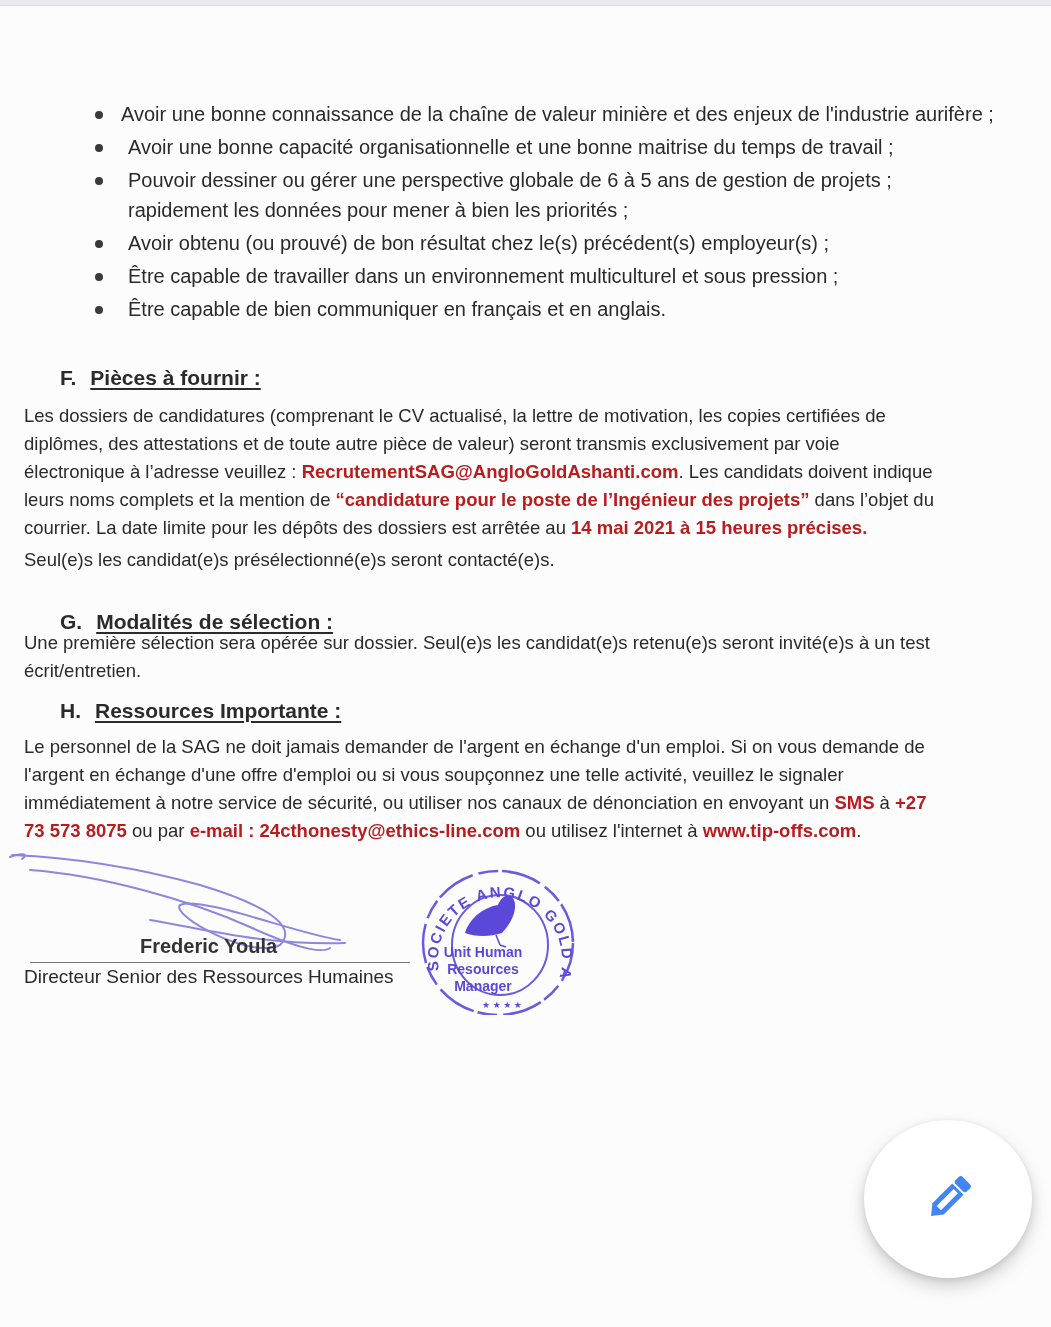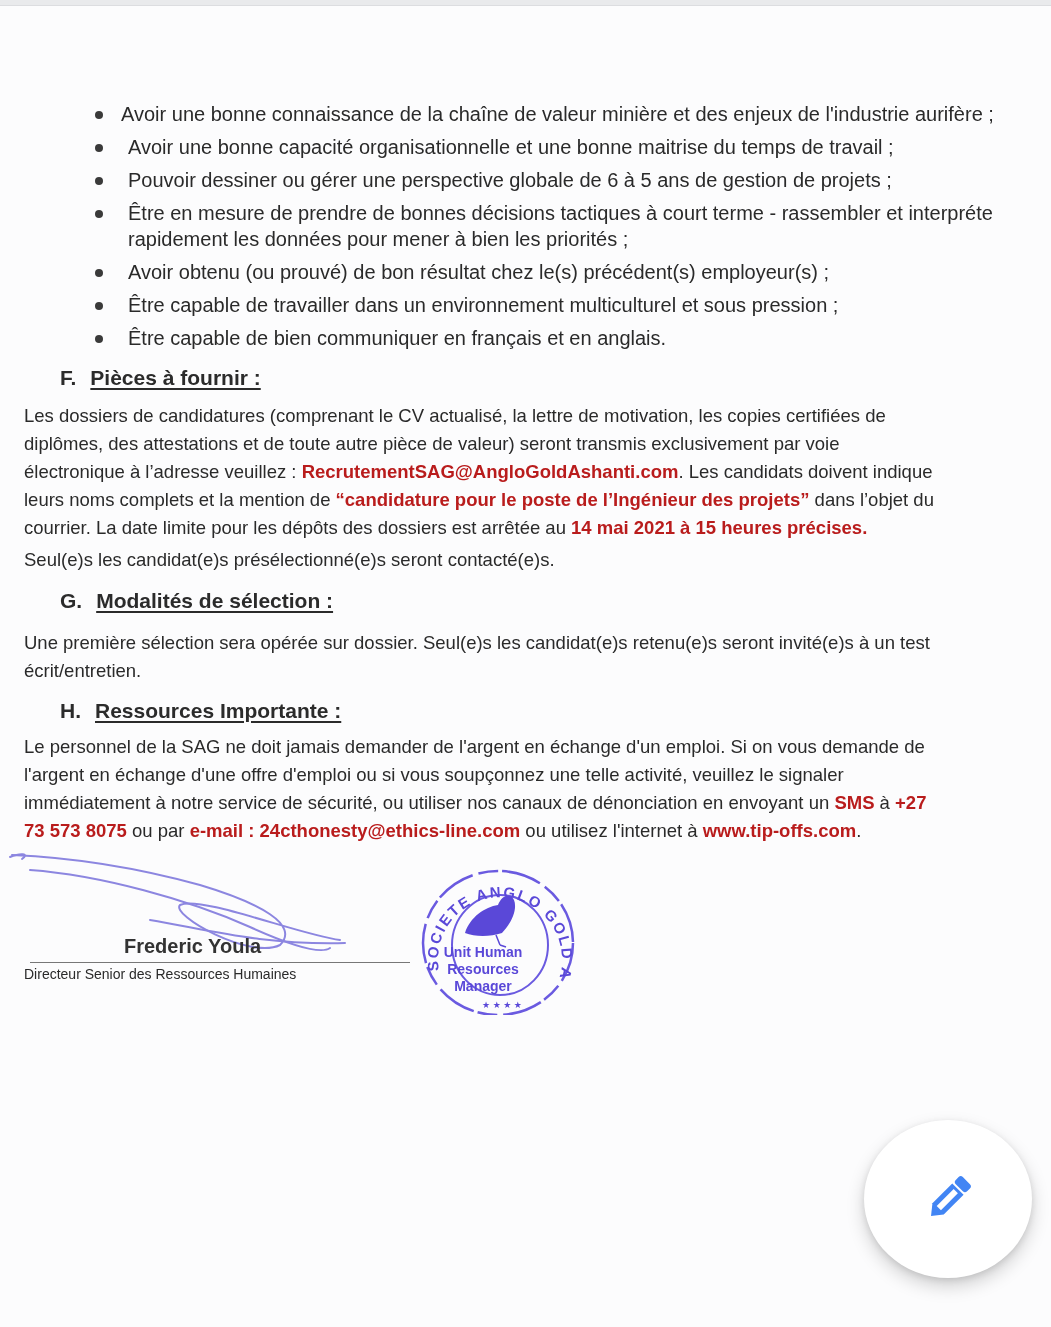--- a/index.html
+++ b/index.html
@@ -68,33 +68,33 @@
       left: 24px;
       width: 1060px;
       font-size: 18.5px;
       line-height: 28px;
     }
     .para .line { display: block; white-space: nowrap; }
     b { font-weight: bold; color: #b91c1c; }
     .sig-area { position: absolute; left: 0; top: 845px; width: 600px; height: 180px; }
     .signer-name {
       position: absolute;
-      left: 124px; top: 935px;
+      left: 140px; top: 935px;
       font-size: 20px; font-weight: bold; color: #333;
     }
     .sign-line {
       position: absolute;
       left: 30px; top: 962px;
       width: 380px; height: 1px;
       background: #777;
     }
     .signer-title {
       position: absolute;
       left: 24px; top: 966px;
-      font-size: 14px; color: #2a2a2a;
+      font-size: 19px; color: #2a2a2a;
     }
     .stamp {
       position: absolute;
       left: 410px; top: 855px;
       width: 180px; height: 160px;
     }
     .stamp-text {
       position: absolute;
       color: #5a48d8;
       font-weight: bold;
@@ -116,42 +116,41 @@
 </head>
 <body>
 
 <div class="top-edge"></div>
 <div class="page"></div>
 
 <ul class="bullets">
   <li class="first"><span class="dot"></span><span>Avoir une bonne connaissance de la chaîne de valeur minière et des enjeux de l'industrie aurifère ;</span></li>
   <li><span class="dot"></span><span>Avoir une bonne capacité organisationnelle et une bonne maitrise du temps de travail ;</span></li>
   <li><span class="dot"></span><span>Pouvoir dessiner ou gérer une perspective globale de 6 à 5 ans de gestion de projets ;</span></li>
-  <li style="margin-bottom:0"><span class="dot"></span><span>Être en mesure de prendre de bonnes décisions tactiques à court terme - rassembler et interpréte</span></li>
   <li style="margin-top:-3px"><span>rapidement les données pour mener à bien les priorités ;</span></li>
   <li><span class="dot"></span><span>Avoir obtenu (ou prouvé) de bon résultat chez le(s) précédent(s) employeur(s) ;</span></li>
   <li><span class="dot"></span><span>Être capable de travailler dans un environnement multiculturel et sous pression ;</span></li>
   <li><span class="dot"></span><span>Être capable de bien communiquer en français et en anglais.</span></li>
 </ul>
 
 <div class="heading" style="top:366px">
   <span class="letter">F.</span><span class="title">Pièces à fournir :</span>
 </div>
 <div class="para" style="top:402px">
   <span class="line">Les dossiers de candidatures (comprenant le CV actualisé, la lettre de motivation, les copies certifiées de</span>
   <span class="line">diplômes, des attestations et de toute autre pièce de valeur) seront transmis exclusivement par voie</span>
   <span class="line"><span>électronique à l’adresse veuillez : </span><b>RecrutementSAG@AngloGoldAshanti.com</b><span>. Les candidats doivent indique</span></span>
   <span class="line"><span>leurs noms complets et la mention de </span><b>“candidature pour le poste de l’Ingénieur des projets”</b><span> dans l’objet du</span></span>
   <span class="line"><span>courrier. La date limite pour les dépôts des dossiers est arrêtée au </span><b>14 mai 2021 à 15 heures précises.</b></span>
 </div>
 <div class="para" style="top:546px">
   <span class="line">Seul(e)s les candidat(e)s présélectionné(e)s seront contacté(e)s.</span>
 </div>
 
-<div class="heading" style="top:589px">
+<div class="heading" style="top:610px">
   <span class="letter">G.</span><span class="title">Modalités de sélection :</span>
 </div>
 <div class="para" style="top:629px">
   <span class="line">Une première sélection sera opérée sur dossier. Seul(e)s les candidat(e)s retenu(e)s seront invité(e)s à un test</span>
   <span class="line">écrit/entretien.</span>
 </div>
 
 <div class="heading" style="top:699px">
   <span class="letter">H.</span><span class="title">Ressources Importante :</span>
 </div>

